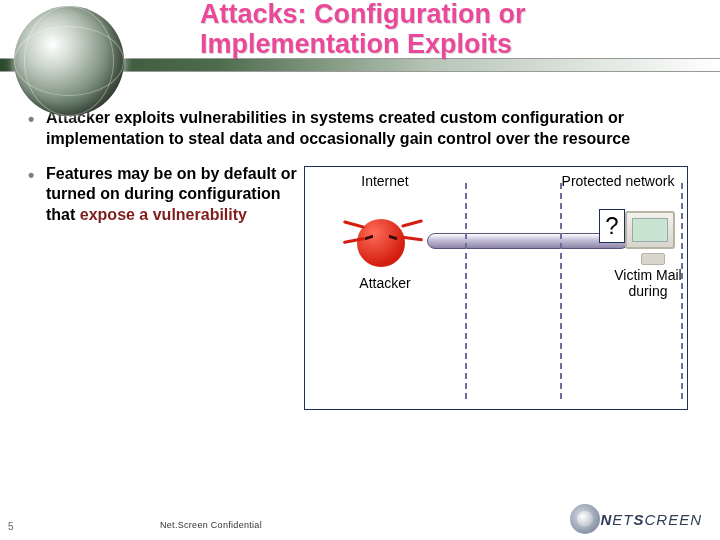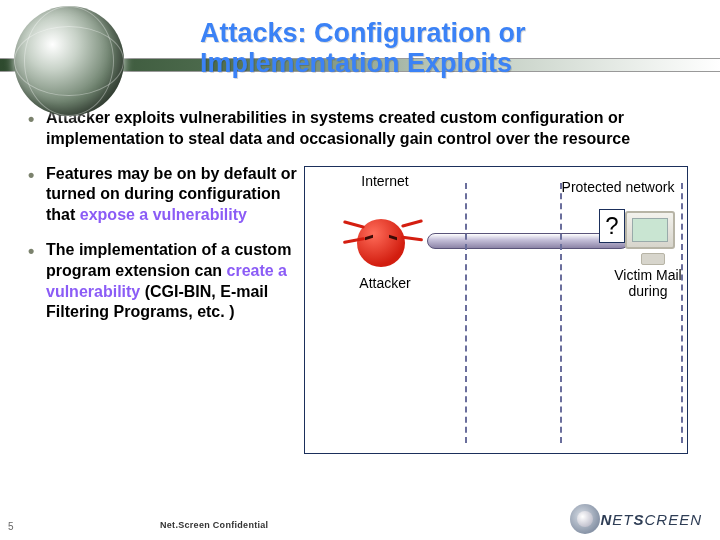--- a/index.html
+++ b/index.html
@@ -7,31 +7,31 @@
   .header { position:relative; height:92px; width:100%; }
   .header-bar { position:absolute; top:58px; left:0; right:0; height:14px;
     background:linear-gradient(to right,#2e4a2e 0%,#4d6b4d 30%,#b7c5b7 60%,#fff 100%);
     border-top:1px solid #999; border-bottom:1px solid #999; }
   .globe { position:absolute; left:14px; top:6px; width:110px; height:110px; border-radius:50%;
     background:radial-gradient(circle at 35% 35%,#fff 0%,#c8d2c8 25%,#6e826e 60%,#2b3a2b 100%);
     box-shadow:inset -6px -6px 14px rgba(0,0,0,.4),0 0 10px rgba(255,255,255,.8); z-index:2; }
   .globe:before,.globe:after { content:""; position:absolute; border:1px solid rgba(255,255,255,.35); border-radius:50%; }
   .globe:before { left:10px; right:10px; top:0; bottom:0; }
   .globe:after { left:0; right:0; top:20px; bottom:20px; }
-  .title { position:absolute; left:200px; top:19px; width:480px; font-size:27px; font-weight:bold; color:#3b82f6;
+  .title { position:absolute; left:200px; top:0; width:480px; font-size:27px; font-weight:bold; color:#ec4899;
     text-shadow:1px 1px 0 rgba(0,0,0,.15); line-height:1.1; }
   .content { position:absolute; top:108px; left:28px; right:18px; bottom:48px; }
   .bullet { position:relative; padding-left:18px; margin-bottom:14px; font-size:16px; font-weight:bold; color:#000; line-height:1.3; }
   .bullet:before { content:"•"; position:absolute; left:0; top:0; color:#7b826d; font-size:18px; }
   .bullet .ul { }
-  .bullet .hl { color:#8b5cf6; }
+  .bullet .hl { color:#7f1d1d; }
   .row2 { display:flex; align-items:flex-start; }
   .col-left { width:270px; }
   .diagram { position:relative; flex:1; height:290px; }
-  .dbox { position:absolute; border:1px solid #1b2f5b; background:#fff; left:6px; top:2px; width:384px; height:288px; }
+  .dbox { position:absolute; border:1px solid #1b2f5b; background:#fff; left:6px; top:2px; width:384px; height:244px; }
   .netlbl { position:absolute; font-size:14px; color:#000; text-align:center; }
   .attacker-body { position:absolute; left:52px; top:52px; width:48px; height:48px; border-radius:50%;
     background:radial-gradient(circle at 35% 30%,#ff6d5a,#d21d0f 70%); }
   .att-arm { position:absolute; width:22px; height:3px; background:#d41e10; border-radius:2px; }
   .arm1 { left:96px; top:55px; transform:rotate(-15deg); }
   .arm2 { left:96px; top:70px; transform:rotate(8deg); }
   .arm3 { left:38px; top:56px; transform:rotate(195deg); }
   .arm4 { left:38px; top:72px; transform:rotate(170deg); }
   .face { position:absolute; left:60px; top:69px; width:32px; height:12px; }
   .eye { position:absolute; width:8px; height:3px; background:#3a0b06; transform:skewY(-18deg); }
@@ -44,21 +44,21 @@
   .dash.two { left:255px; }
   .dash.three { left:376px; }
   .monitor { position:absolute; left:320px; top:44px; width:50px; height:38px;
     background:linear-gradient(#f3f2ed,#d7d5cc); border:2px solid #b7b4a6; border-radius:3px; }
   .monitor:before { content:""; position:absolute; inset:5px; background:#c9e5d2; border:1px solid #9aa; }
   .monitor:after { content:""; position:absolute; left:14px; top:40px; width:22px; height:10px; background:#d7d5cc; border:1px solid #b7b4a6; border-radius:2px; }
   .qbox { position:absolute; left:294px; top:42px; width:26px; height:34px; border:1px solid #1b2f5b; background:#fff;
     font-size:24px; text-align:center; line-height:32px; }
   .footer { position:absolute; left:0; right:0; bottom:0; height:40px; }
   .pgnum { position:absolute; left:8px; bottom:8px; font-size:10px; color:#666; }
-  .conf { position:absolute; left:160px; bottom:10px; font-size:9px; font-weight:bold; letter-spacing:.3px; color:#333; }
+  .conf { position:absolute; left:160px; bottom:10px; font-size:9px; font-weight:normal; letter-spacing:.3px; color:#333; }
   .logo { position:absolute; right:18px; bottom:6px; display:flex; align-items:center; }
   .logo-mark { width:30px; height:30px; border-radius:50%;
     background:radial-gradient(circle at 40% 40%,#d8dee6,#8894a7 70%); position:relative; }
   .logo-mark:before { content:""; position:absolute; inset:7px; border-radius:50%; background:radial-gradient(circle at 35% 35%,#fff,#aab); }
   .logo-text { font-size:15px; font-weight:bold; color:#2e3d55; font-style:italic; letter-spacing:1px; }
   .logo-text .thin { font-weight:normal; }
 </style>
 </head>
 <body>
 
@@ -72,29 +72,26 @@
 
   <div class="bullet">
     <span>Attacker </span><span class="ul">exploits vulnerabilities</span><span> in systems created custom configuration or implementation to steal data and occasionally gain control over the resource</span>
   </div>
 
   <div class="row2">
     <div class="col-left">
       <div class="bullet">
         <span>Features may be on by default or turned on during configuration that </span><span class="hl">expose a vulnerability</span>
       </div>
-      <div class="bullet">
-        <span>The implementation of a custom program extension can </span><span class="hl">create a vulnerability</span><span> (CGI-BIN, E-mail Filtering Programs, etc. )</span>
-      </div>
     </div>
 
     <div class="diagram">
       <div class="dbox">
         <div class="netlbl" style="left:30px;top:6px;width:100px">Internet</div>
-        <div class="netlbl" style="right:4px;top:12px;width:130px">Protected network</div>
+        <div class="netlbl" style="right:4px;top:6px;width:130px">Protected network</div>
 
         <div class="attacker-body"></div>
         <div class="face">
           <div class="eye"></div>
           <div class="eye r"></div>
         </div>
         <div class="att-arm arm1"></div>
         <div class="att-arm arm2"></div>
         <div class="att-arm arm3"></div>
         <div class="att-arm arm4"></div>

